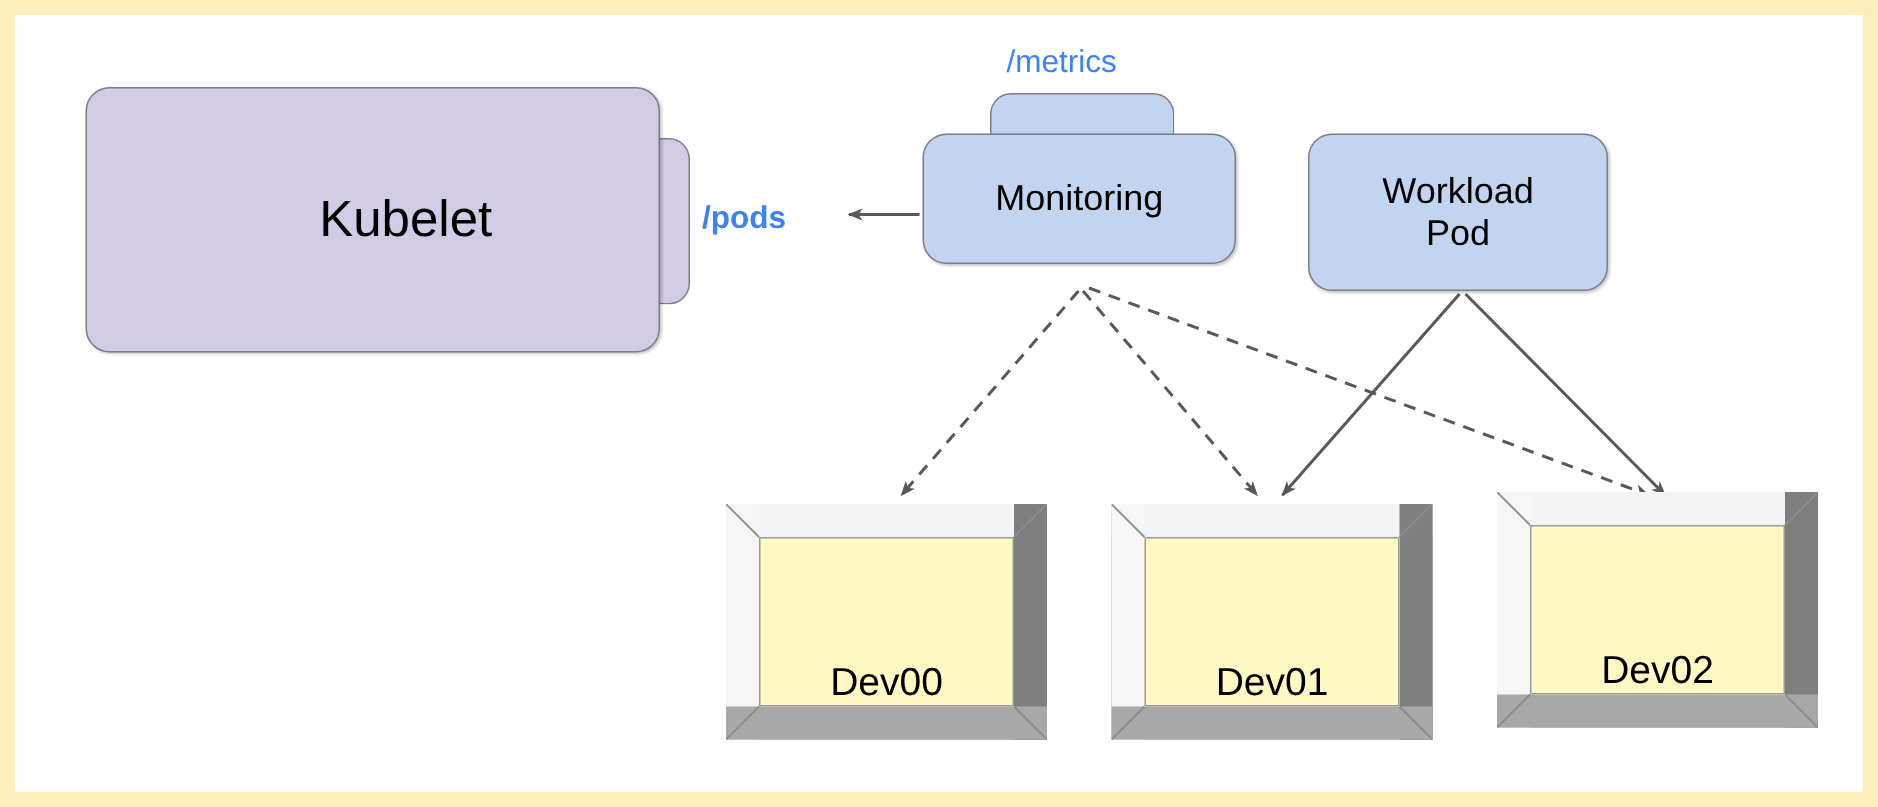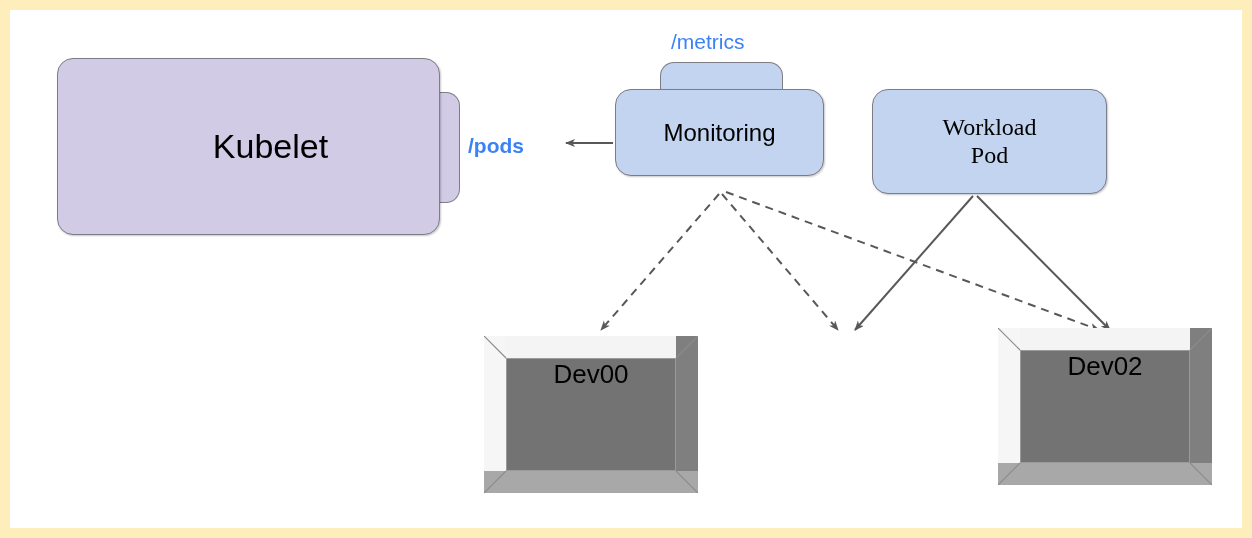--- a/index.html
+++ b/index.html
@@ -107,24 +107,24 @@
   }
   .device .face-bottom {
     position: absolute;
     left: 0; right: 0; bottom: 0;
     height: 22px;
     background: #a8a8a8;
   }
   .device .inner {
     position: absolute;
     left: 22px; top: 22px; right: 22px; bottom: 22px;
-    background: #737373;
+    background: #fef9c3;
     border: 1px solid #9a9a9a;
     display: flex;
-    align-items: flex-start;
+    align-items: flex-end;
     justify-content: center;
   }
   .device .miter {
     position: absolute;
     inset: 0;
     pointer-events: none;
   }
   .device .dev-label {
     font-size: 26px;
     color: #000000;
@@ -174,39 +174,52 @@
     </div>
     <div class="endpoint-label" style="left:468px; top:134px;font-weight:bold;">/pods</div>
 
     <div class="tab top-tab" style="left:660px; top:62px; width:123px; height:35px;"></div>
     <div class="endpoint-label" style="left:671px; top:30px;">/metrics</div>
 
     <div class="node pod blue" style="left:615px; top:89px; width:209px; height:87px; flex-direction:column;">
       <span>Monitoring</span>
     </div>
 
-    <div class="node pod blue" style="left:872px; top:89px; width:235px; height:105px; flex-direction:column;font-family:Liberation Serif, serif;">
+    <div class="node pod blue" style="left:872px; top:89px; width:200px; height:105px; flex-direction:column;">
       <span>Workload</span>
       <span>Pod</span>
     </div>
 
     <div class="device" style="left:484px; top:336px; width:214px; height:157px;">
       <div class="bevel-outer"></div>
       <div class="face-top"></div>
       <div class="face-left"></div>
       <div class="face-right"></div>
       <div class="face-bottom"></div>
       <svg class="miter" viewBox="0 0 214 157" preserveAspectRatio="none">
         <path d="M0,0 L22,22 M214,0 L192,22 M0,157 L22,135 M214,157 L192,135" stroke="#8c8c8c" stroke-width="1.2" fill="none"></path>
       </svg>
       <div class="inner">
         <span class="dev-label">Dev00</span>
       </div>
     </div>
 
+    <div class="device" style="left:741px; top:336px; width:214px; height:157px;">
+      <div class="bevel-outer"></div>
+      <div class="face-top"></div>
+      <div class="face-left"></div>
+      <div class="face-right"></div>
+      <div class="face-bottom"></div>
+      <svg class="miter" viewBox="0 0 214 157" preserveAspectRatio="none">
+        <path d="M0,0 L22,22 M214,0 L192,22 M0,157 L22,135 M214,157 L192,135" stroke="#8c8c8c" stroke-width="1.2" fill="none"></path>
+      </svg>
+      <div class="inner">
+        <span class="dev-label">Dev01</span>
+      </div>
+    </div>
 
     <div class="device" style="left:998px; top:328px; width:214px; height:157px;">
       <div class="bevel-outer"></div>
       <div class="face-top"></div>
       <div class="face-left"></div>
       <div class="face-right"></div>
       <div class="face-bottom"></div>
       <svg class="miter" viewBox="0 0 214 157" preserveAspectRatio="none">
         <path d="M0,0 L22,22 M214,0 L192,22 M0,157 L22,135 M214,157 L192,135" stroke="#8c8c8c" stroke-width="1.2" fill="none"></path>
       </svg>

